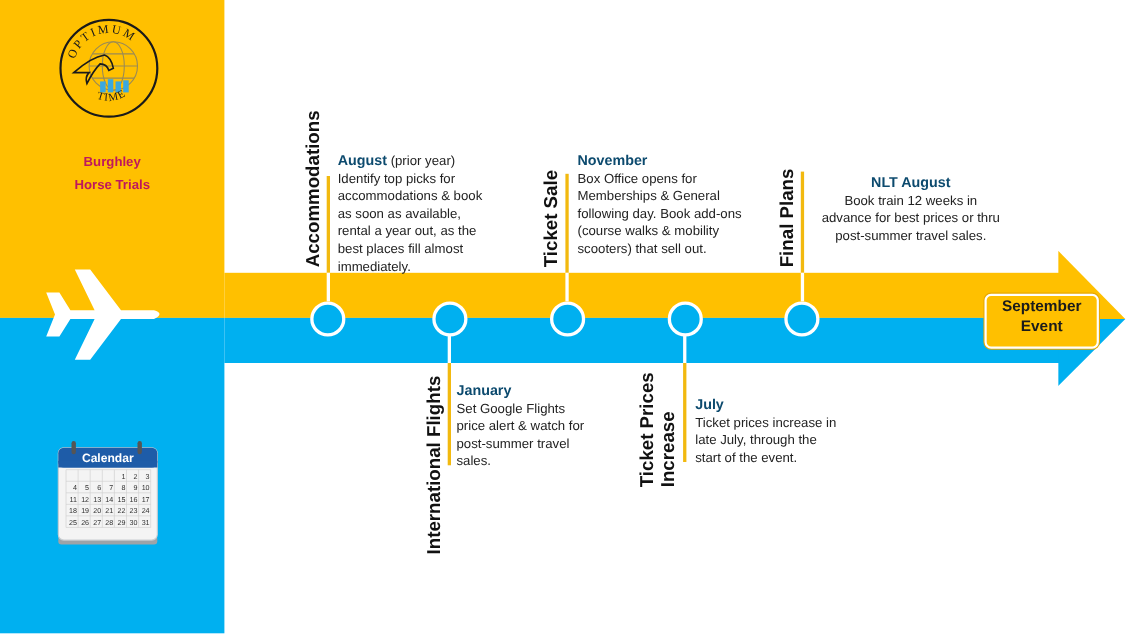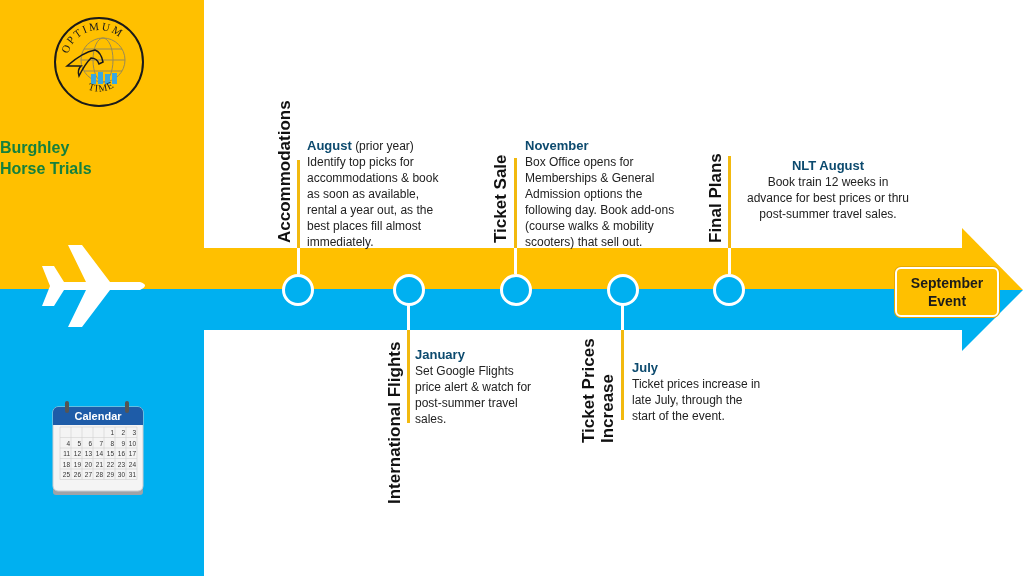--- a/index.html
+++ b/index.html
@@ -3,31 +3,31 @@
 <meta charset="utf-8">
 <style>
   html, body { margin:0; padding:0; }
   body { width:1024px; height:576px; position:relative; overflow:hidden; background:#ffffff; font-family:"Liberation Sans", sans-serif; }
   .left-top { position:absolute; left:0; top:0; width:204px; height:289px; background:#FFC000; }
   .left-bot { position:absolute; left:0; top:289px; width:204px; height:287px; background:#00B0F0; }
   .band-y { position:absolute; left:204px; top:248px; width:760px; height:41px; background:#FFC000; }
   .band-b { position:absolute; left:204px; top:289px; width:760px; height:41px; background:#00B0F0; }
   svg.arrowhead { position:absolute; left:962px; top:228px; }
   .logo { position:absolute; left:53px; top:16px; width:92px; height:92px; }
-  .title { position:absolute; left:0; top:137px; width:204px; text-align:left; font-weight:bold; font-size:16px; line-height:21px; color:#15803d; }
+  .title { position:absolute; left:0; top:137px; width:204px; text-align:center; font-weight:bold; font-size:12px; line-height:21px; color:#be185d; }
   .plane { position:absolute; left:36px; top:240px; }
   .calendar { position:absolute; left:51px; top:401px; }
   .vlabel { position:absolute; font-weight:bold; font-size:17px; color:#111; white-space:nowrap; transform-origin:0 0; transform:rotate(-90deg); line-height:18px; }
   .conn { position:absolute; width:3px; background:#F2B90F; }
   .wline { position:absolute; width:3px; background:#ffffff; }
   .node { position:absolute; width:26px; height:26px; border:3px solid #ffffff; border-radius:50%; background:#00B0F0; }
   .desc { position:absolute; font-size:12px; line-height:16px; color:#222; }
   .desc .h { font-weight:bold; font-size:13px; color:#0c4a6e; }
   .desc .sub { font-weight:normal; font-size:12px; }
-  .event { position:absolute; left:895px; top:267px; width:100px; height:46px; background:#FFC000; border:2px solid #ffffff; border-radius:6px; box-shadow:0 0 0 1px #e8a800; text-align:center; font-weight:bold; font-size:14px; line-height:18px; color:#1b1b1b; display:flex; flex-direction:column; justify-content:center; }
+  .event { position:absolute; left:895px; top:267px; width:100px; height:46px; background:#FFC000; border:2px solid #ffffff; border-radius:6px; box-shadow:0 0 0 1px #e8a800; text-align:center; font-weight:bold; font-size:14px; line-height:18px; color:#1b1b1b; display:flex; flex-direction:column; }
 </style>
 </head>
 <body>
 
 <div class="left-top"></div>
 <div class="left-bot"></div>
 <div class="band-y"></div>
 <div class="band-b"></div>
 <svg class="arrowhead" width="62" height="124" viewBox="0 0 62 124">
   <polygon points="0,0 61,62 0,62" fill="#FFC000"></polygon>
@@ -150,21 +150,20 @@
 </div>
 
 <div class="vlabel" style="left:492px;top:243px;">Ticket Sale</div>
 <div class="conn" style="left:514px;top:158px;height:90px;"></div>
 <div class="wline" style="left:514px;top:248px;height:26px;"></div>
 <div class="node" style="left:500px;top:274px;"></div>
 <div class="desc" style="left:525px;top:138px;width:175px;">
   <div class="h">November</div>
   <div>Box Office opens for</div>
   <div>Memberships &amp; General</div>
-  <div>Admission options the</div>
   <div>following day. Book add-ons</div>
   <div>(course walks &amp; mobility</div>
   <div>scooters) that sell out.</div>
 </div>
 
 <div class="node" style="left:607px;top:274px;"></div>
 <div class="wline" style="left:621px;top:304px;height:26px;"></div>
 <div class="conn" style="left:621px;top:330px;height:90px;"></div>
 <div class="vlabel" style="left:580px;top:443px;">Ticket Prices</div>
 <div class="vlabel" style="left:599px;top:443px;">Increase</div>

